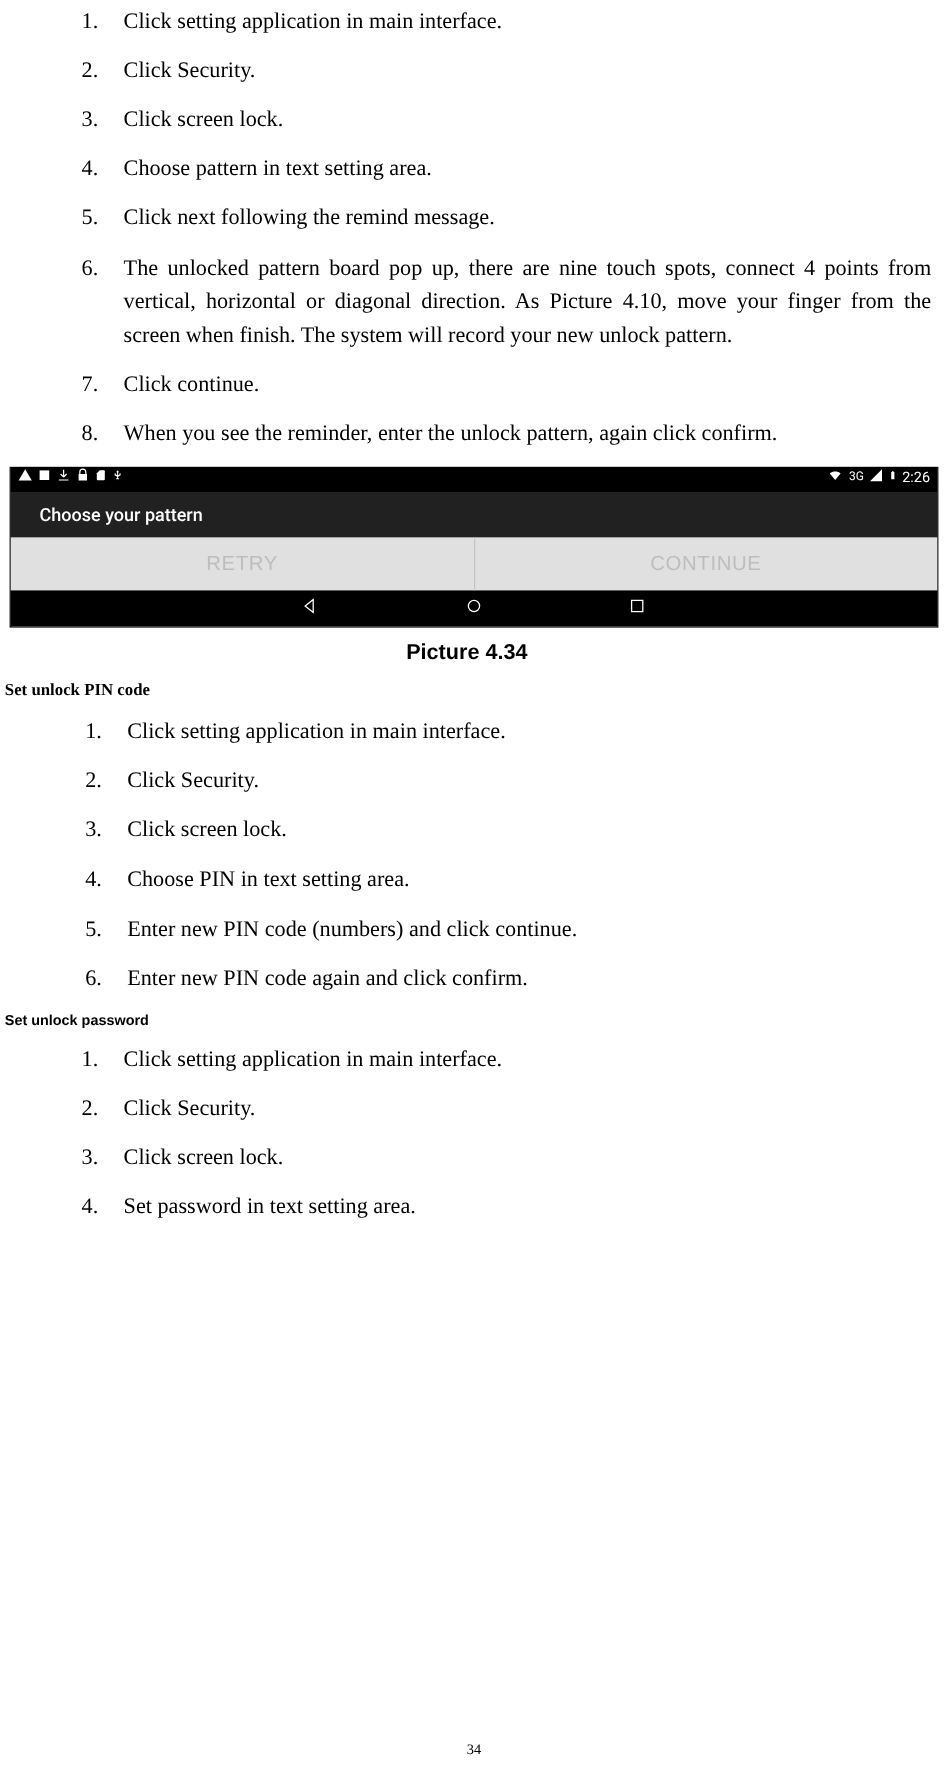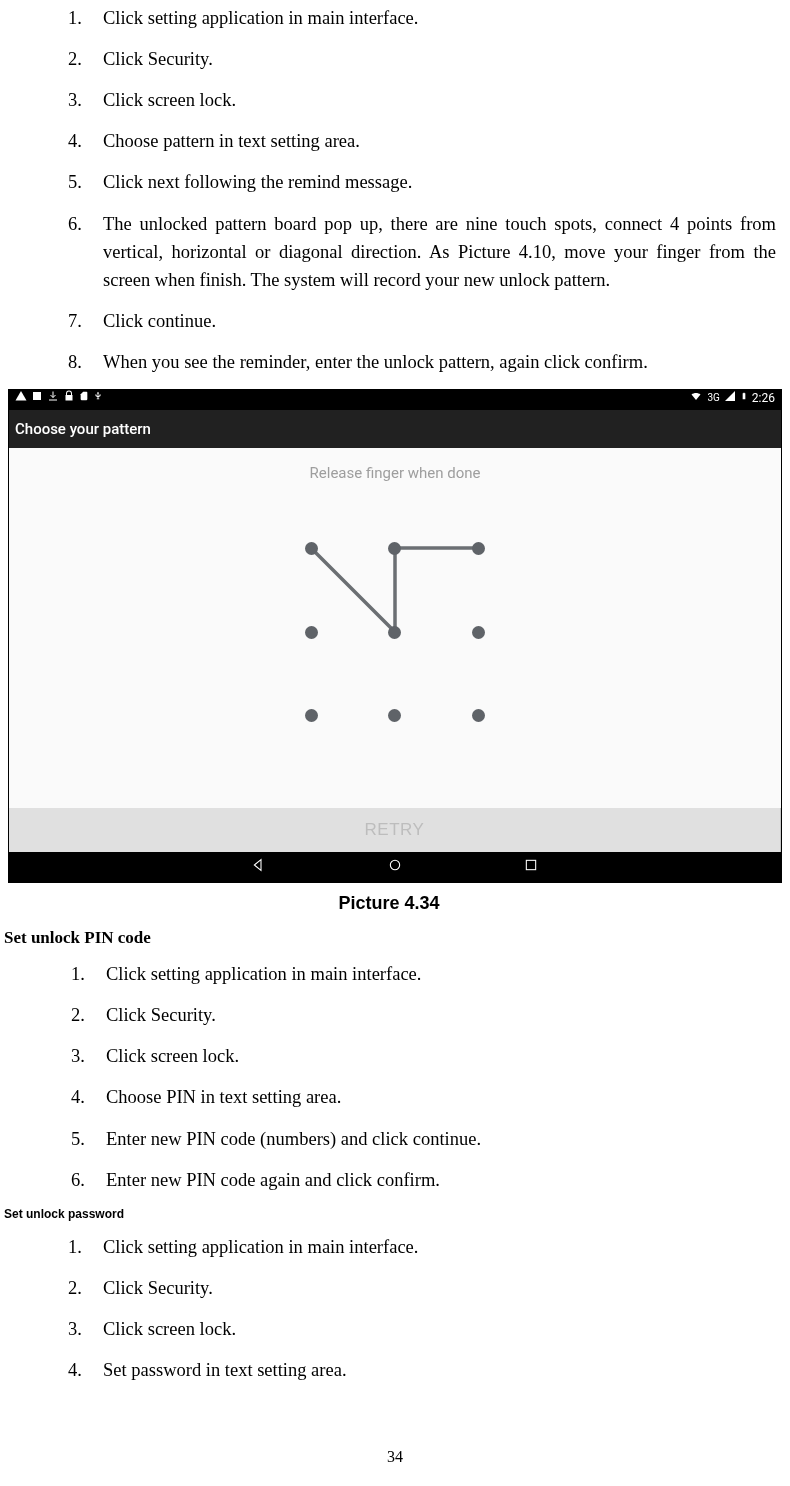--- a/index.html
+++ b/index.html
@@ -32,38 +32,38 @@
   }
   .ordered-list .txt {
     flex: 1;
     padding-right: 6px;
   }
   .justify { text-align: justify; }
   .heading {
     font-family: "Times New Roman", serif;
     font-weight: bold;
     margin: 12px 0 12px 4px;
-    font-size: 17px;
+    font-size: 14px;
   }
   .heading-sans {
     font-family: Arial, sans-serif;
     font-weight: bold;
     margin: 12px 0 12px 4px;
     font-size: 12px;
   }
   .caption {
     text-align: center;
     font-family: Arial, sans-serif;
     font-weight: bold;
     font-size: 18px;
     margin: 10px 12px 14px 0;
   }
   .page-num {
     text-align: center;
-    font-size: 16px;
+    font-size: 12px;
     position: absolute;
     bottom: 20px;
     left: 0; right: 0;
   }
   
   .device {
     width: 772px;
     margin: 4px auto 0 auto;
     border: 1px solid #000;
     font-family: Roboto, Arial, sans-serif;
@@ -83,21 +83,21 @@
     gap: 4px;
   }
   .statusbar .spacer { flex: 1; }
   .statusbar svg { fill: #fff; }
   .titlebar {
     background: #212121;
     color: #fff;
     height: 38px;
     display: flex;
     align-items: center;
-    padding-left: 6px;
+    padding-left: 24px;
     font-size: 15px;
     font-weight: 500;
   }
   .pattern-area {
     background: #fafafa;
     height: 360px;
     position: relative;
     display: flex;
     flex-direction: column;
     align-items: center;
@@ -235,42 +235,24 @@
         <span><svg width="12" height="12" viewBox="0 0 24 24">
               <path d="M2 22h20V2L2 22z"></path>
             </svg></span>
         <span><svg width="8" height="12" viewBox="0 0 24 24">
               <path d="M16 4h-2V2h-4v2H8v18h8V4z"></path>
             </svg></span>
         <span>2:26</span>
       </div>
     </div>
     <div class="titlebar">Choose your pattern</div>
-    <div class="pattern-area">
-      <div class="hint">Release finger when done</div>
-      <div class="grid-wrap">
-        <svg class="line-svg" viewBox="0 0 250 250">
-          <polyline points="41,41 125,125 125,41 209,41"></polyline>
-        </svg>
-        <div class="grid">
-          <div class="dot"></div>
-          <div class="dot"></div>
-          <div class="dot"></div>
-          <div class="dot"></div>
-          <div class="dot"></div>
-          <div class="dot"></div>
-          <div class="dot"></div>
-          <div class="dot"></div>
-          <div class="dot"></div>
-        </div>
-      </div>
-    </div>
     <div class="buttons">
       <div class="btn">RETRY</div>
       <div class="sep"></div>
+      <div class="btn">CONTINUE</div>
     </div>
     <div class="navbar">
       <span><svg width="16" height="16" viewBox="0 0 24 24">
             <path d="M15 4l-10 8 10 8z" stroke="#fff" fill="none"></path>
           </svg></span>
       <span><svg width="16" height="16" viewBox="0 0 24 24">
             <circle cx="12" cy="12" r="7"></circle>
           </svg></span>
       <span><svg width="16" height="16" viewBox="0 0 24 24">
             <rect x="5" y="5" width="14" height="14"></rect>

